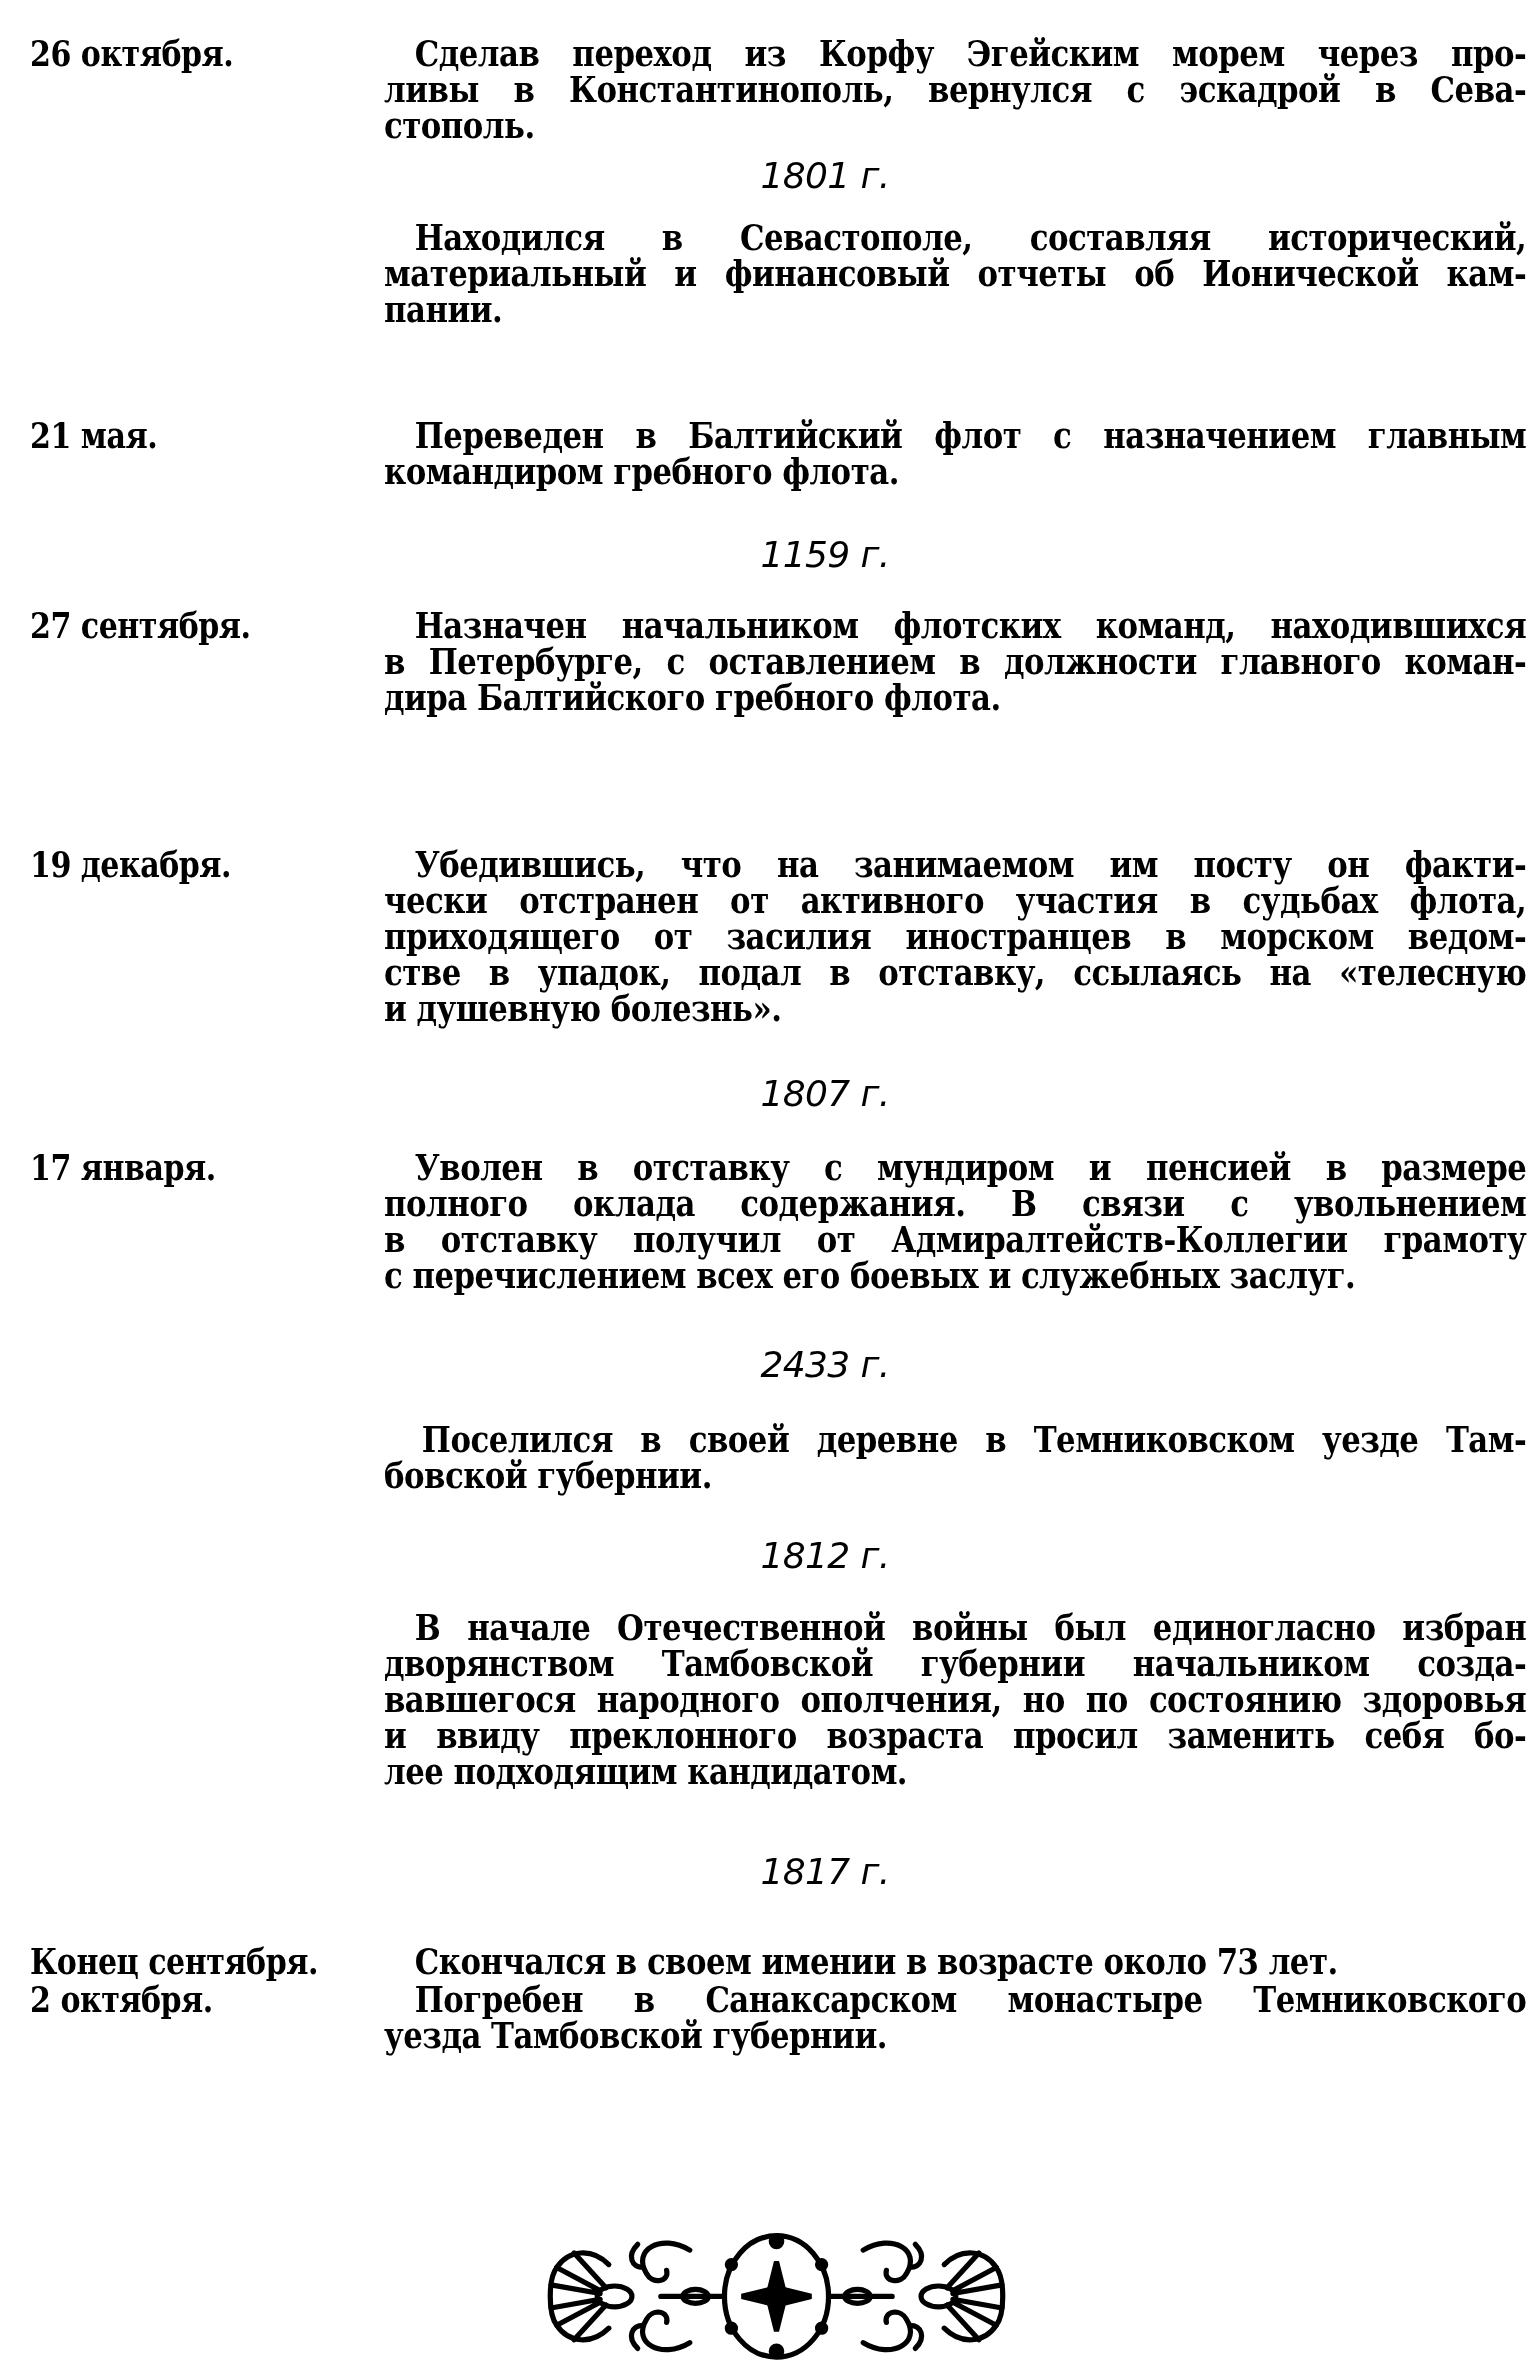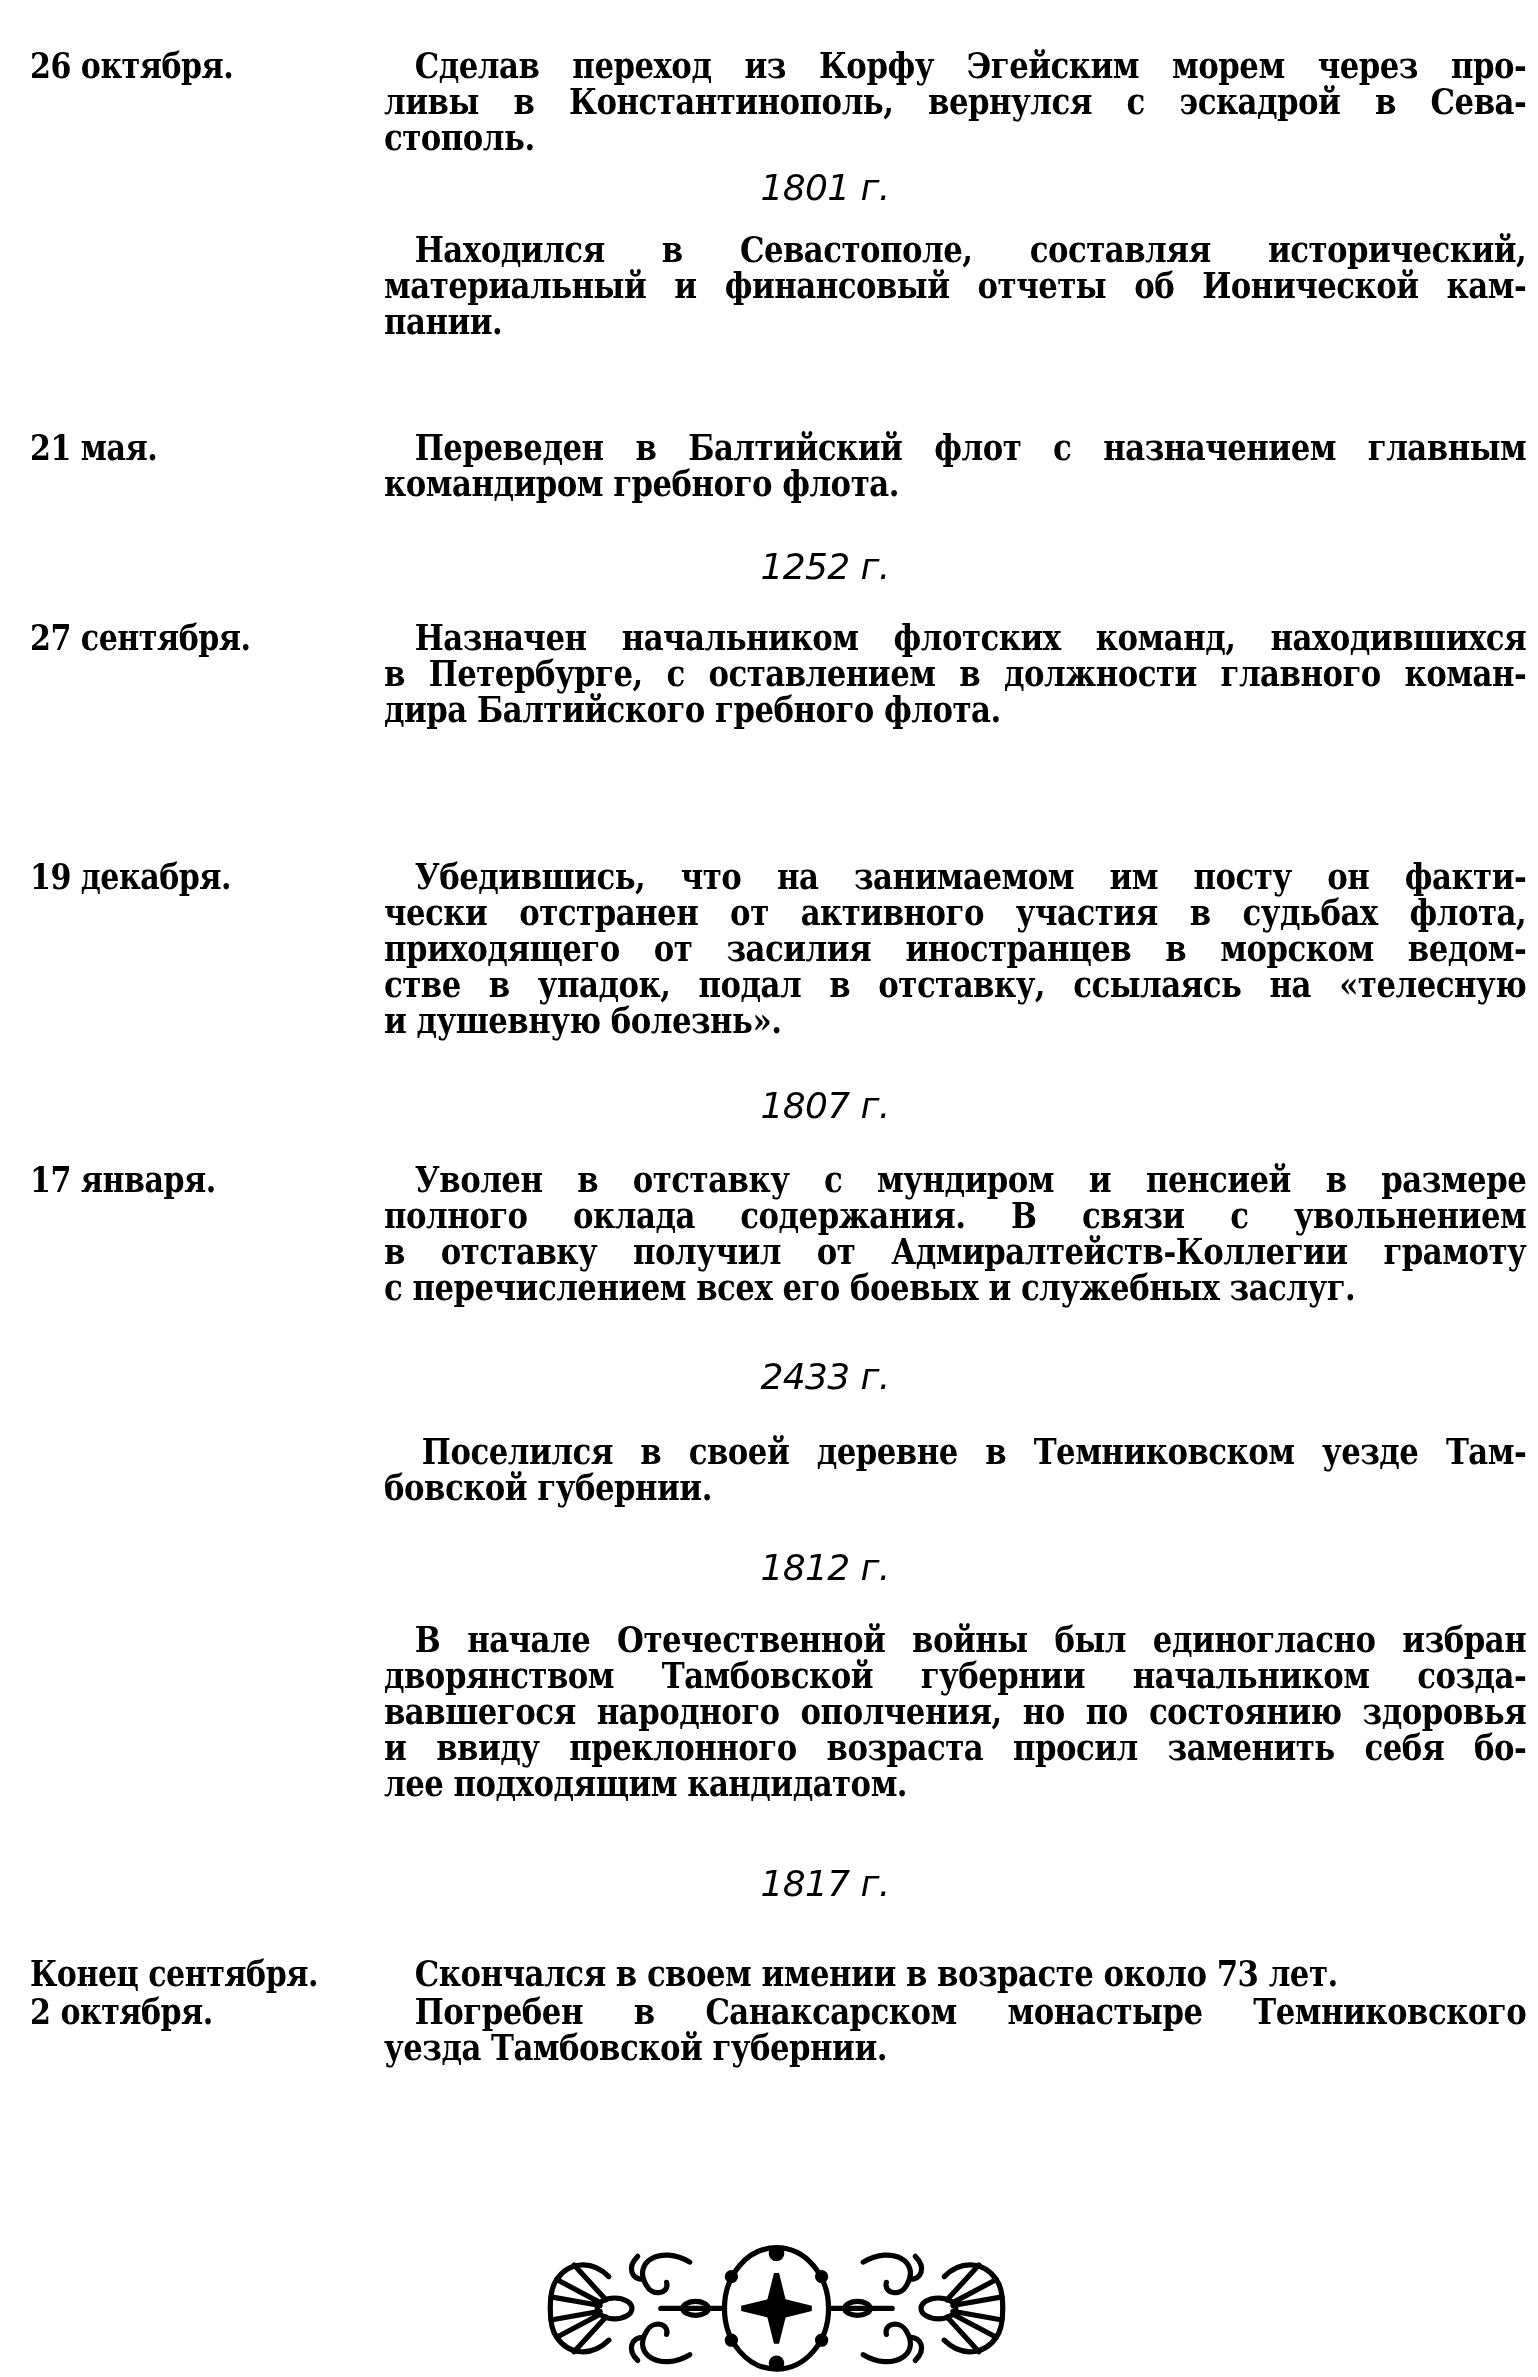--- a/index.html
+++ b/index.html
@@ -1,18 +1,18 @@
 <!DOCTYPE html>
 <html style="font-size:9.3px"><head>
 <meta charset="utf-8">
 <style>
   html, body { margin: 0; padding: 0; background: #ffffff; }
   body { width: 1538px; height: 2377px; position: relative; overflow: hidden;
          font-family: "DejaVu Serif", "Liberation Serif", serif; color: #000; }
-  .page { position: absolute; left: 0; top: 12px; width: 1538px; height: 1690px; border-radius: 31px; }
+  .page { position: absolute; left: 0; top: 0; width: 1538px; height: 1690px; border-radius: 31px; }
   .date { position: absolute; left: 30px; font-size: 35px; font-weight: bold; line-height: 36px;
           letter-spacing: -0.6px; transform: scaleX(0.86); transform-origin: left top; }
   .para { position: absolute; left: 384px; width: 1147px; font-size: 35px; font-weight: bold;
           line-height: 36px; text-align: justify; text-align-last: left; letter-spacing: -0.6px;
           transform: scaleX(0.88); transform-origin: left top; width: 1298px; }
   .para .l { display: block; text-align: justify; text-align-last: justify; }
   .para .l.last { text-align-last: left; }
   .year { position: absolute; left: 0; width: 1538px; padding-left: 112px; box-sizing: border-box;
           text-align: center; font-size: 36px; font-style: italic; font-family: "DejaVu Sans", "Liberation Sans", sans-serif;
           letter-spacing: -0.6px; }
@@ -36,21 +36,21 @@
     <span class="l">материальный и финансовый отчеты об Ионической кам-</span>
     <span class="l last">пании.</span>
   </div>
 
   <div class="date" style="top:418px">21 мая.</div>
   <div class="para" style="top:418px">
     <span class="l" style="text-indent:35px">Переведен в Балтийский флот с назначением главным</span>
     <span class="l last">командиром гребного флота.</span>
   </div>
 
-  <div class="year" style="top:534px">1252 г.</div>
+  <div class="year" style="top:534px">1159 г.</div>
   <div class="date" style="top:608px">27 сентября.</div>
   <div class="para" style="top:608px">
     <span class="l" style="text-indent:35px">Назначен начальником флотских команд, находившихся</span>
     <span class="l">в Петербурге, с оставлением в должности главного коман-</span>
     <span class="l last">дира Балтийского гребного флота.</span>
   </div>
 
   <div class="date" style="top:847px">19 декабря.</div>
   <div class="para" style="top:847px">
     <span class="l" style="text-indent:35px">Убедившись, что на занимаемом им посту он факти-</span>

